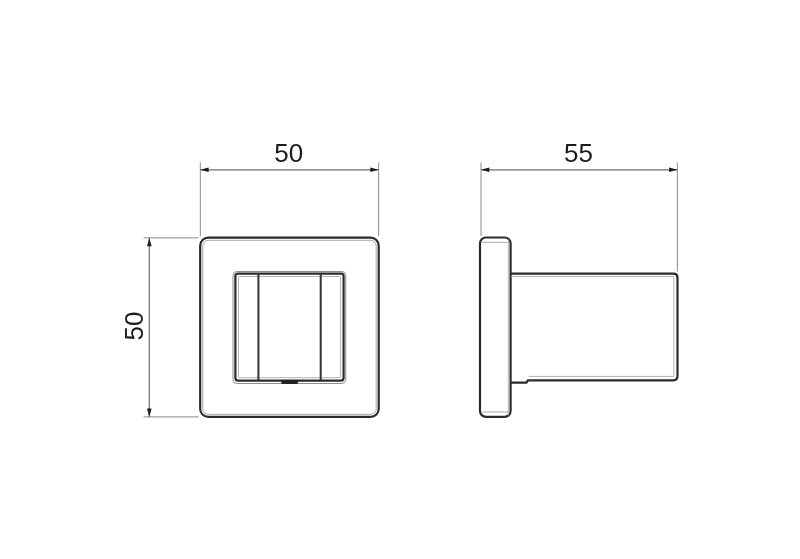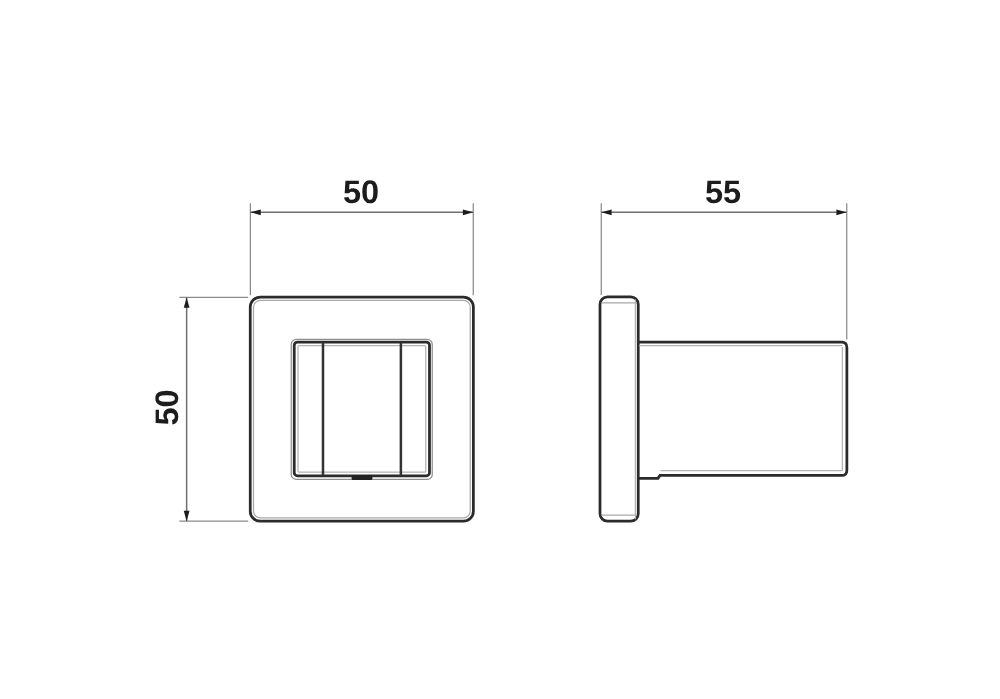--- a/index.html
+++ b/index.html
@@ -1,17 +1,17 @@
 <!DOCTYPE html>
 <html><head>
 <meta charset="utf-8">
 <title>Technical drawing</title>
 <style>
   html,body{margin:0;padding:0;background:#ffffff;}
-  .page{width:800px;height:454px;position:relative;background:#ffffff;overflow:hidden;font-weight:bold;}
+  .page{width:800px;height:454px;position:relative;background:#ffffff;overflow:hidden;}
   svg{display:block;}
   text{font-family:"Liberation Sans", sans-serif;fill:#1c1c1c;}
 </style>
 </head>
 <body>
 <div class="page">
 <svg width="800" height="559" viewBox="0 0 800 559" xmlns="http://www.w3.org/2000/svg">
 
   <rect x="0" y="0" width="800" height="559" fill="#ffffff"></rect>
 

